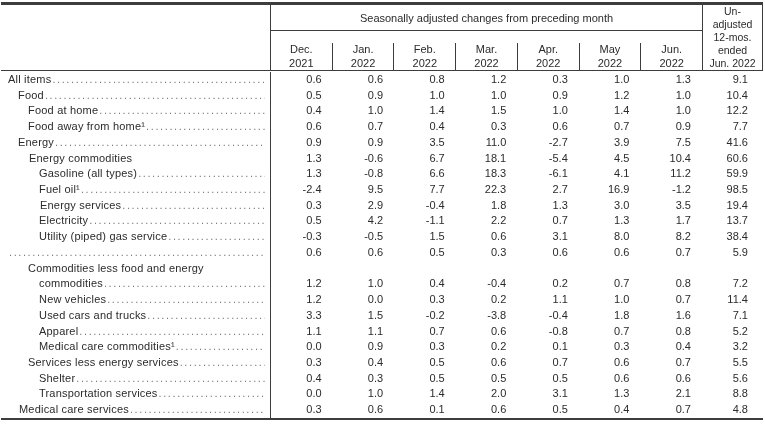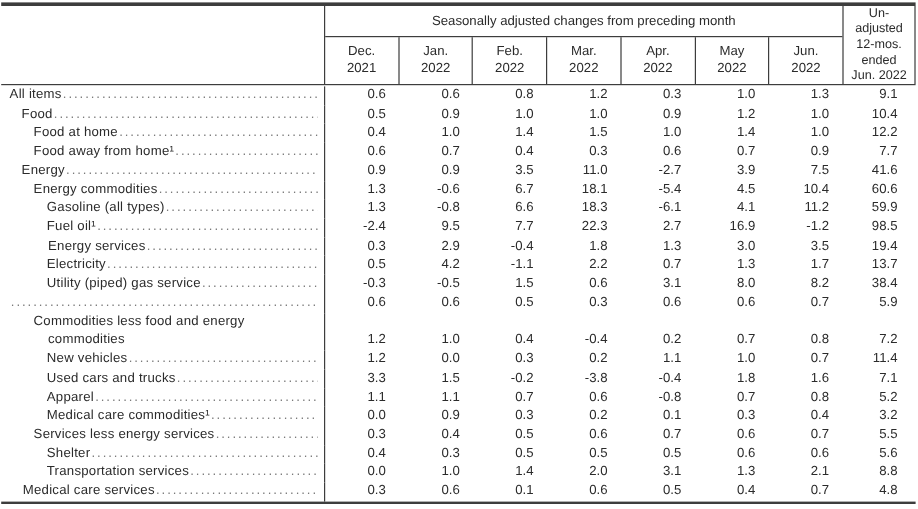--- a/index.html
+++ b/index.html
@@ -8,21 +8,21 @@
     font-family:"Liberation Sans","DejaVu Sans",sans-serif;font-size:11px;color:#2b2b2b;
   }
   .cpi-table{position:absolute;left:1px;top:2px;width:762px;
     border-top:3px solid #3d3d3d;border-bottom:2px solid #3d3d3d;background:#fff;}
   
   .thead{display:flex;height:65px;border-bottom:1.5px solid #3d3d3d;}
   .stub-head{width:270px;box-sizing:border-box;border-right:1.5px solid #3d3d3d;}
   .sa-block{width:431px;box-sizing:border-box;display:flex;flex-direction:column;}
   .sa-title{height:26px;box-sizing:border-box;border-bottom:1px solid #3d3d3d;
     display:flex;align-items:center;justify-content:center;white-space:nowrap;}
-  .months{flex:1;display:flex;}
+  .months{flex:1;display:flex;align-items:flex-end;}
   .month-cell{flex:1;display:flex;flex-direction:column;align-items:center;justify-content:center;
     line-height:13.5px;box-sizing:border-box;text-align:center;}
   .month-cell + .month-cell{border-left:1px solid #3d3d3d;}
   .unadj-head{width:61px;box-sizing:border-box;border-left:1.5px solid #3d3d3d;border-right:1.5px solid #3d3d3d;
     display:flex;flex-direction:column;align-items:center;justify-content:center;
     font-size:10.5px;line-height:13px;text-align:center;}
   
   .tbody{padding-top:1px;}
   .row{display:flex;align-items:flex-end;height:15.72px;}
   .row.two-line{height:31.44px;}
@@ -160,21 +160,21 @@
           <div class="val">0.9</div>
           <div class="val">3.5</div>
           <div class="val">11.0</div>
           <div class="val">-2.7</div>
           <div class="val">3.9</div>
           <div class="val">7.5</div>
           <div class="unadj-val">41.6</div>
         </div>
         <div class="row">
           <div class="label-cell">
-            <div class="lbl-line" style="padding-left: 27px;">
+            <div class="lbl-line" style="padding-left: 27px; flex-direction: column;">
               <span class="lbl-text">Energy commodities</span>
               <span class="leader"></span>
             </div>
           </div>
           <div class="val">1.3</div>
           <div class="val">-0.6</div>
           <div class="val">6.7</div>
           <div class="val">18.1</div>
           <div class="val">-5.4</div>
           <div class="val">4.5</div>
@@ -274,21 +274,21 @@
           <div class="val">0.6</div>
           <div class="val">0.6</div>
           <div class="val">0.7</div>
           <div class="unadj-val">5.9</div>
         </div>
         <div class="row two-line">
           <div class="label-cell">
             <div class="lbl-line" style="padding-left: 27px;">
               <span class="lbl-text">Commodities less food and energy</span>
             </div>
-            <div class="lbl-line" style="padding-left: 38px; flex-direction: column;">
+            <div class="lbl-line" style="padding-left: 38px;">
               <span class="lbl-text">commodities</span>
               <span class="leader"></span>
             </div>
           </div>
           <div class="val">1.2</div>
           <div class="val">1.0</div>
           <div class="val">0.4</div>
           <div class="val">-0.4</div>
           <div class="val">0.2</div>
           <div class="val">0.7</div>

